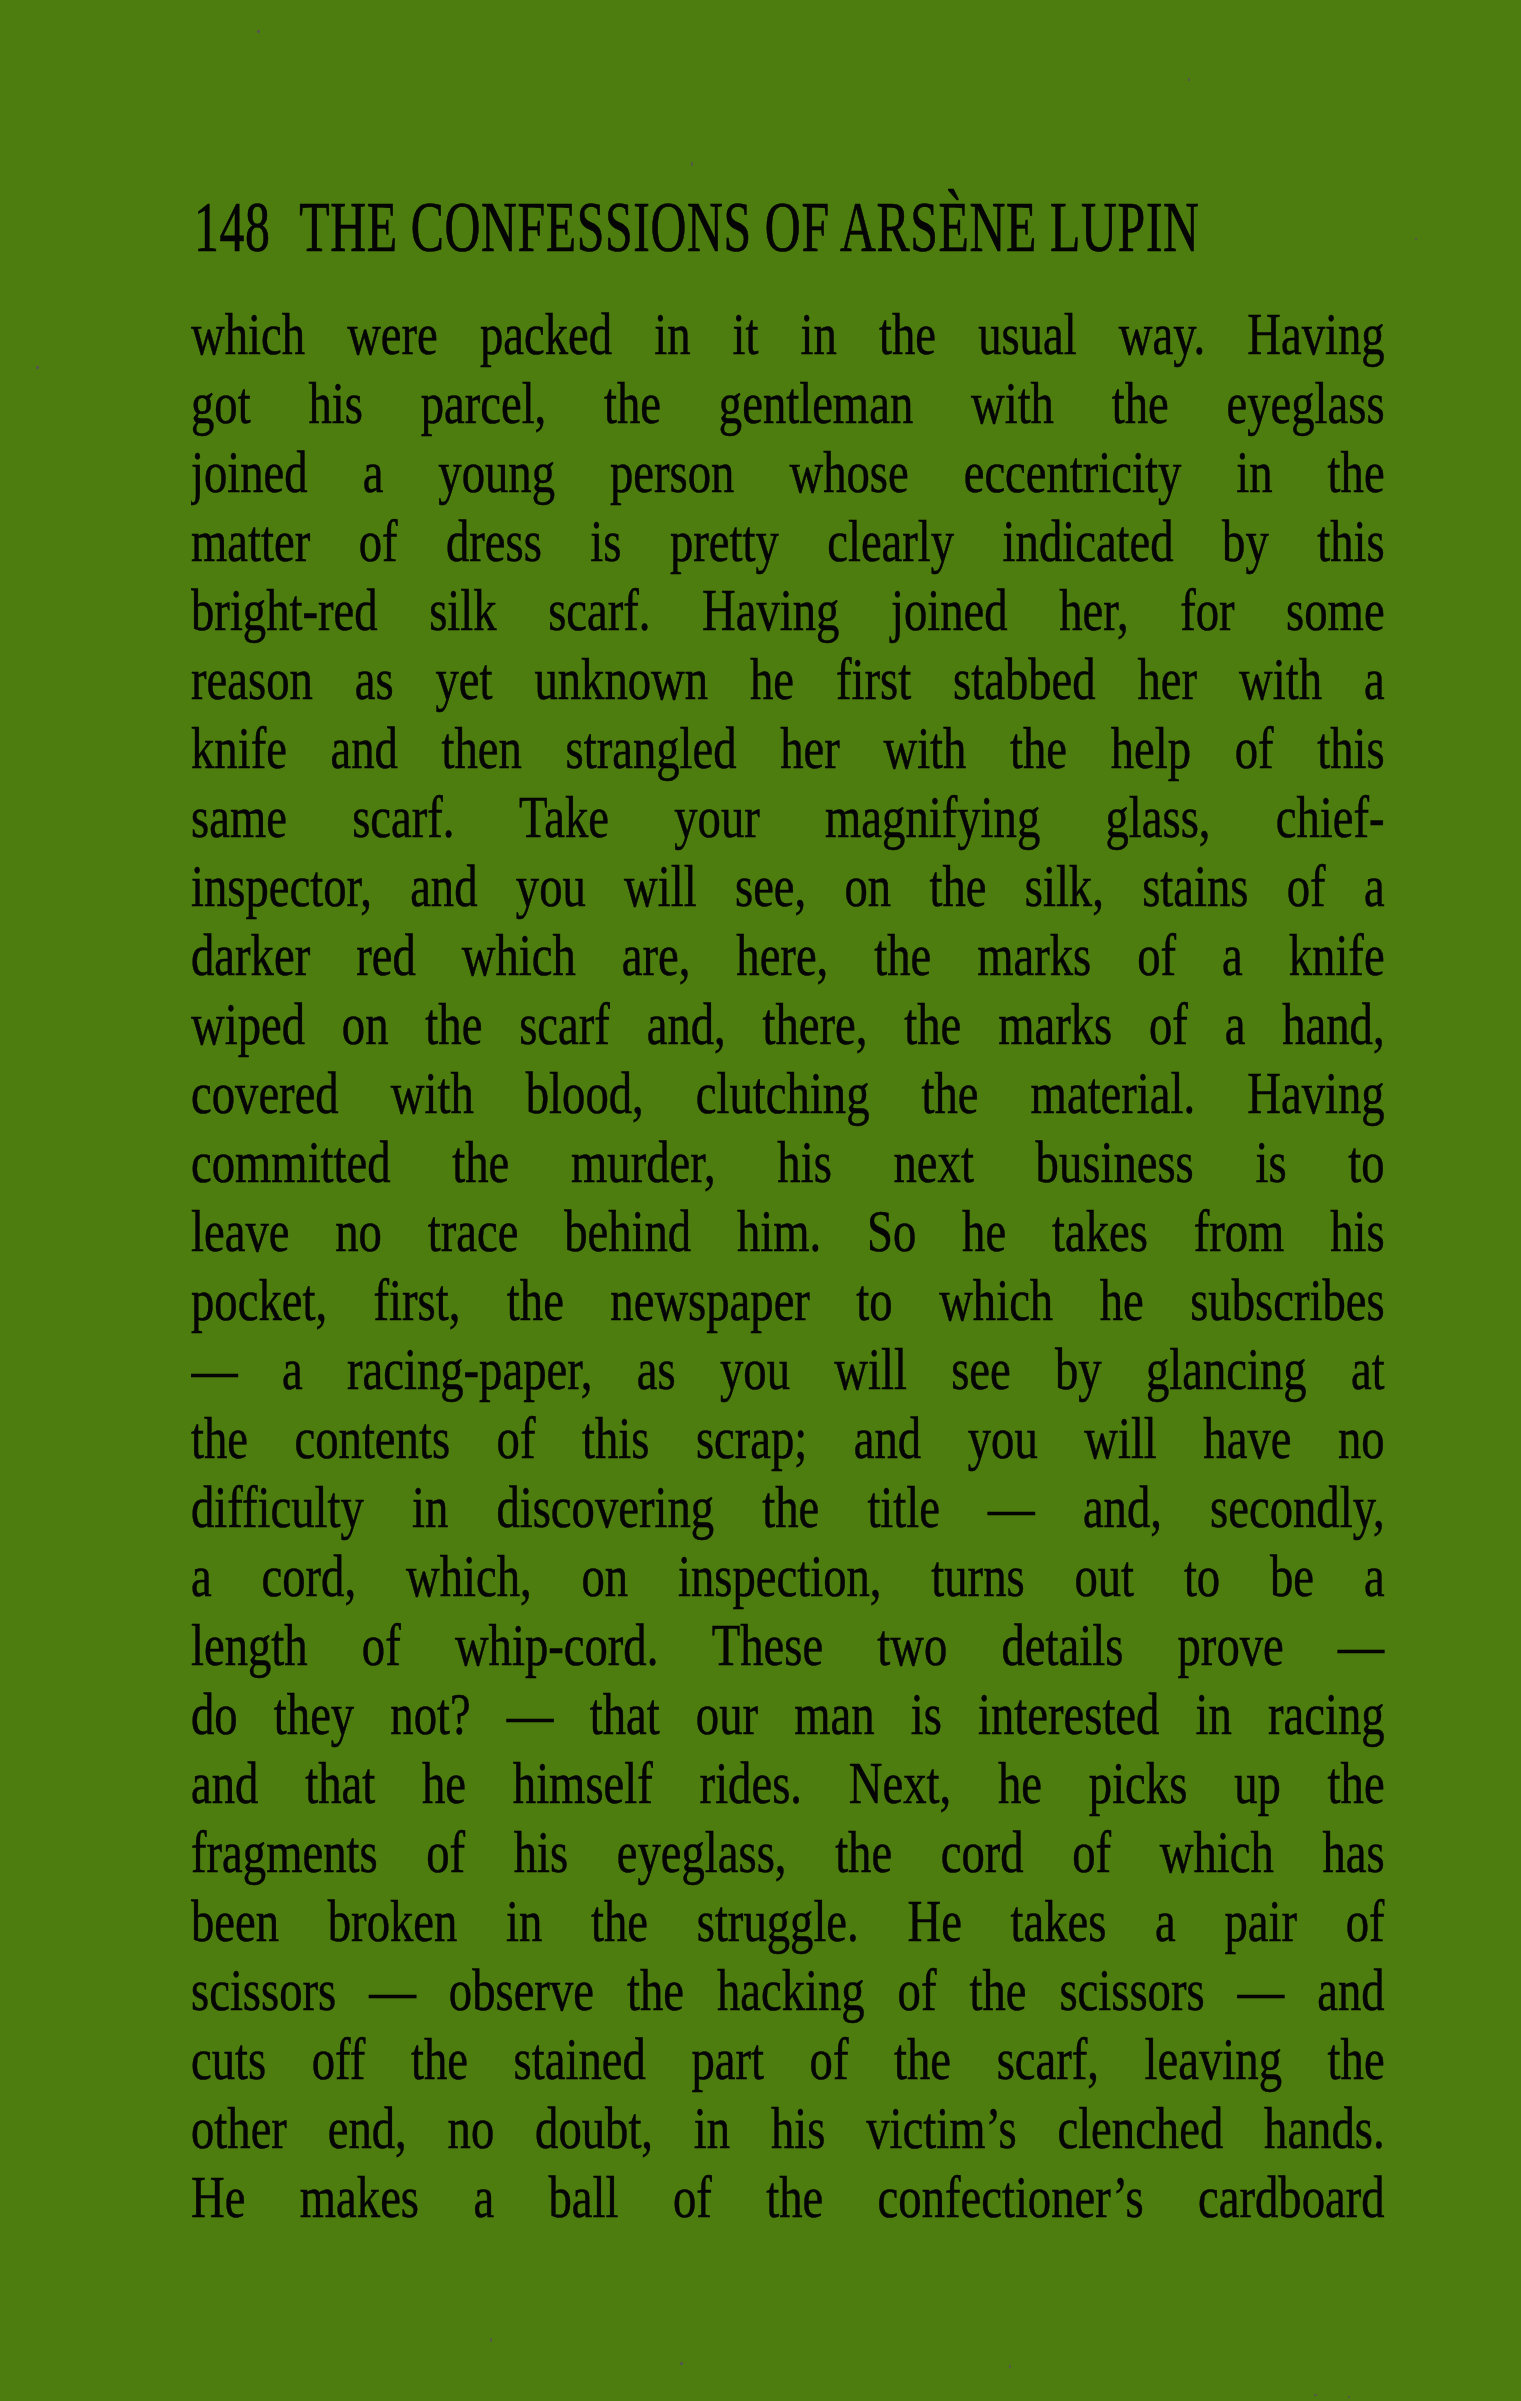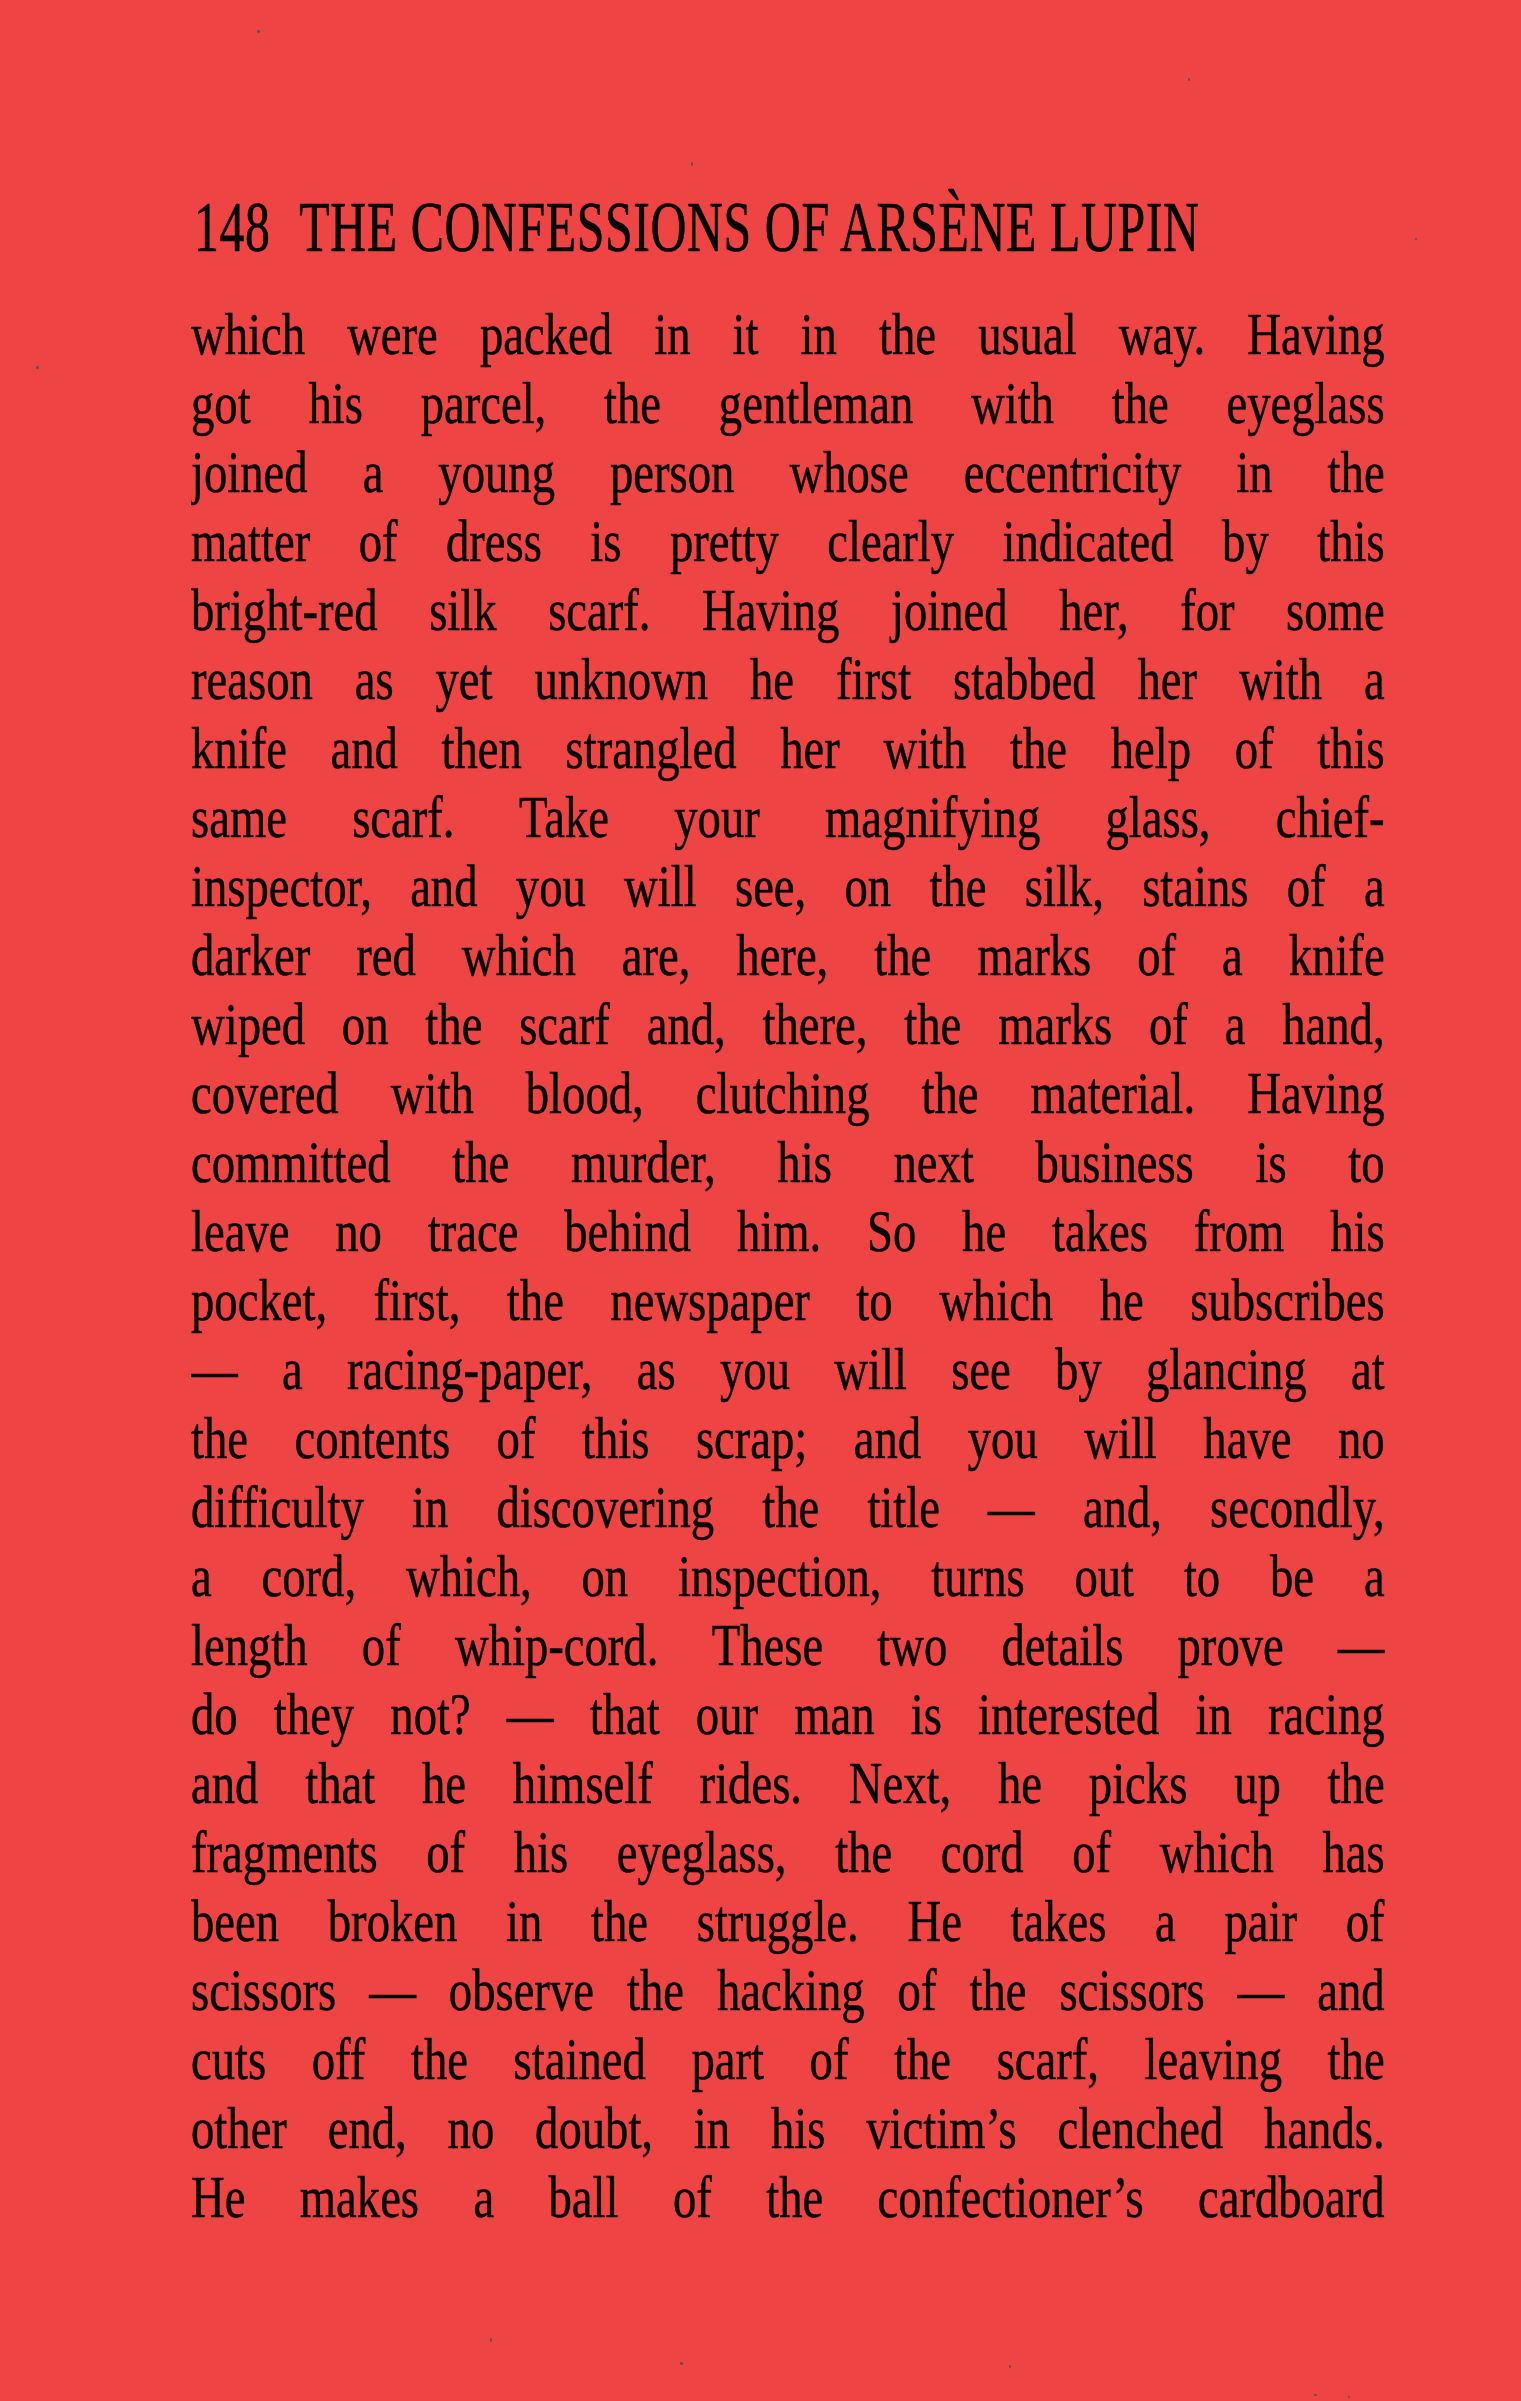--- a/index.html
+++ b/index.html
@@ -4,21 +4,21 @@
 <style>
   html, body {
     margin: 0;
     padding: 0;
     background: #ffffff;
   }
   #scan-page {
     position: relative;
     width: 1522px;
     height: 2401px;
-    background: #ef4444;
+    background: #4d7c0f;
     overflow: hidden;
     font-family: "Liberation Serif", "DejaVu Serif", serif;
     color: #050505;
   }
   
   #page-header {
     position: absolute;
     left: 194px;
     top: 192px;
     white-space: nowrap;

